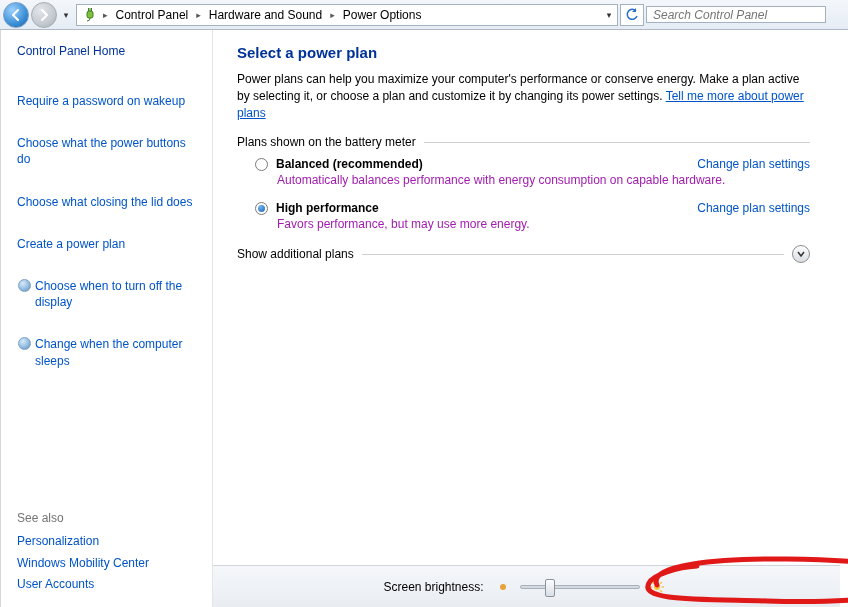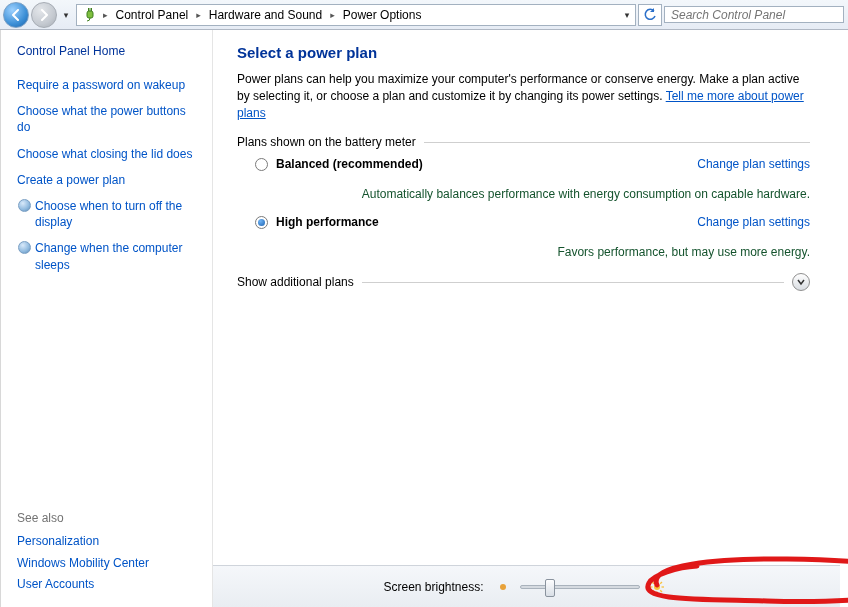--- a/index.html
+++ b/index.html
@@ -82,40 +82,41 @@
     display: flex; align-items: center; justify-content: center;
     font-size: 13px; color: #2a6fc9;
     margin-right: 2px;
   }
   .searchbox {
     width: 180px; height: 17px;
     border: 1px solid #a3b1c0;
     background: #fff;
     display: flex; align-items: center;
     padding: 0 4px;
-    margin-right: 2px;
+    margin-right: 20px;
   }
   .searchbox input {
     border: none; outline: none; width: 100%;
     font-family: inherit; font-size: 12px;
     font-style: italic; color: #6d6d6d;
     background: transparent;
   }
   
   .main {
     display: flex;
     height: calc(100% - 30px);
   }
   .sidebar {
     width: 212px;
     background: #fff;
     border-left: 1px solid #d8d8d8;
     padding: 14px 16px 10px 16px;
     display: flex;
     flex-direction: column;
+    gap: 16px;
   }
   .sidebar-home {
     color: #003399;
     font-size: 12px;
     margin-bottom: 14px;
   }
   .sidebar-link {
     color: #0054c7;
     font-size: 12px;
     margin: 5px 0;
@@ -177,21 +178,21 @@
     background: #fff;
     margin-right: 8px; margin-top: 1px;
     display: inline-flex; align-items: center; justify-content: center;
     flex-shrink: 0;
   }
   .radio.selected::after {
     content: ""; width: 7px; height: 7px; border-radius: 50%;
     background: radial-gradient(circle at 35% 30%, #6fb3f5, #1d63b0);
   }
   .plan-name { font-weight: bold; font-size: 12px; }
-  .plan-desc { font-size: 12px; margin-left: 22px; margin-top: 16px; color: #14532d; text-align: right; }
+  .plan-desc { font-size: 12px; margin-left: 22px; margin-top: 2px; color: #a21caf; }
   .change-link {
     position: absolute; right: 0; top: 0;
     color: #0054c7; font-size: 12px; cursor: pointer;
   }
   .show-additional {
     display: flex; align-items: center;
     font-size: 12px; margin-top: 10px; text-align: right;
   }
   .show-additional .line { flex: 1; border-top: 1px solid #cfcfcf; margin: 0 8px; }
   .expand-btn {

